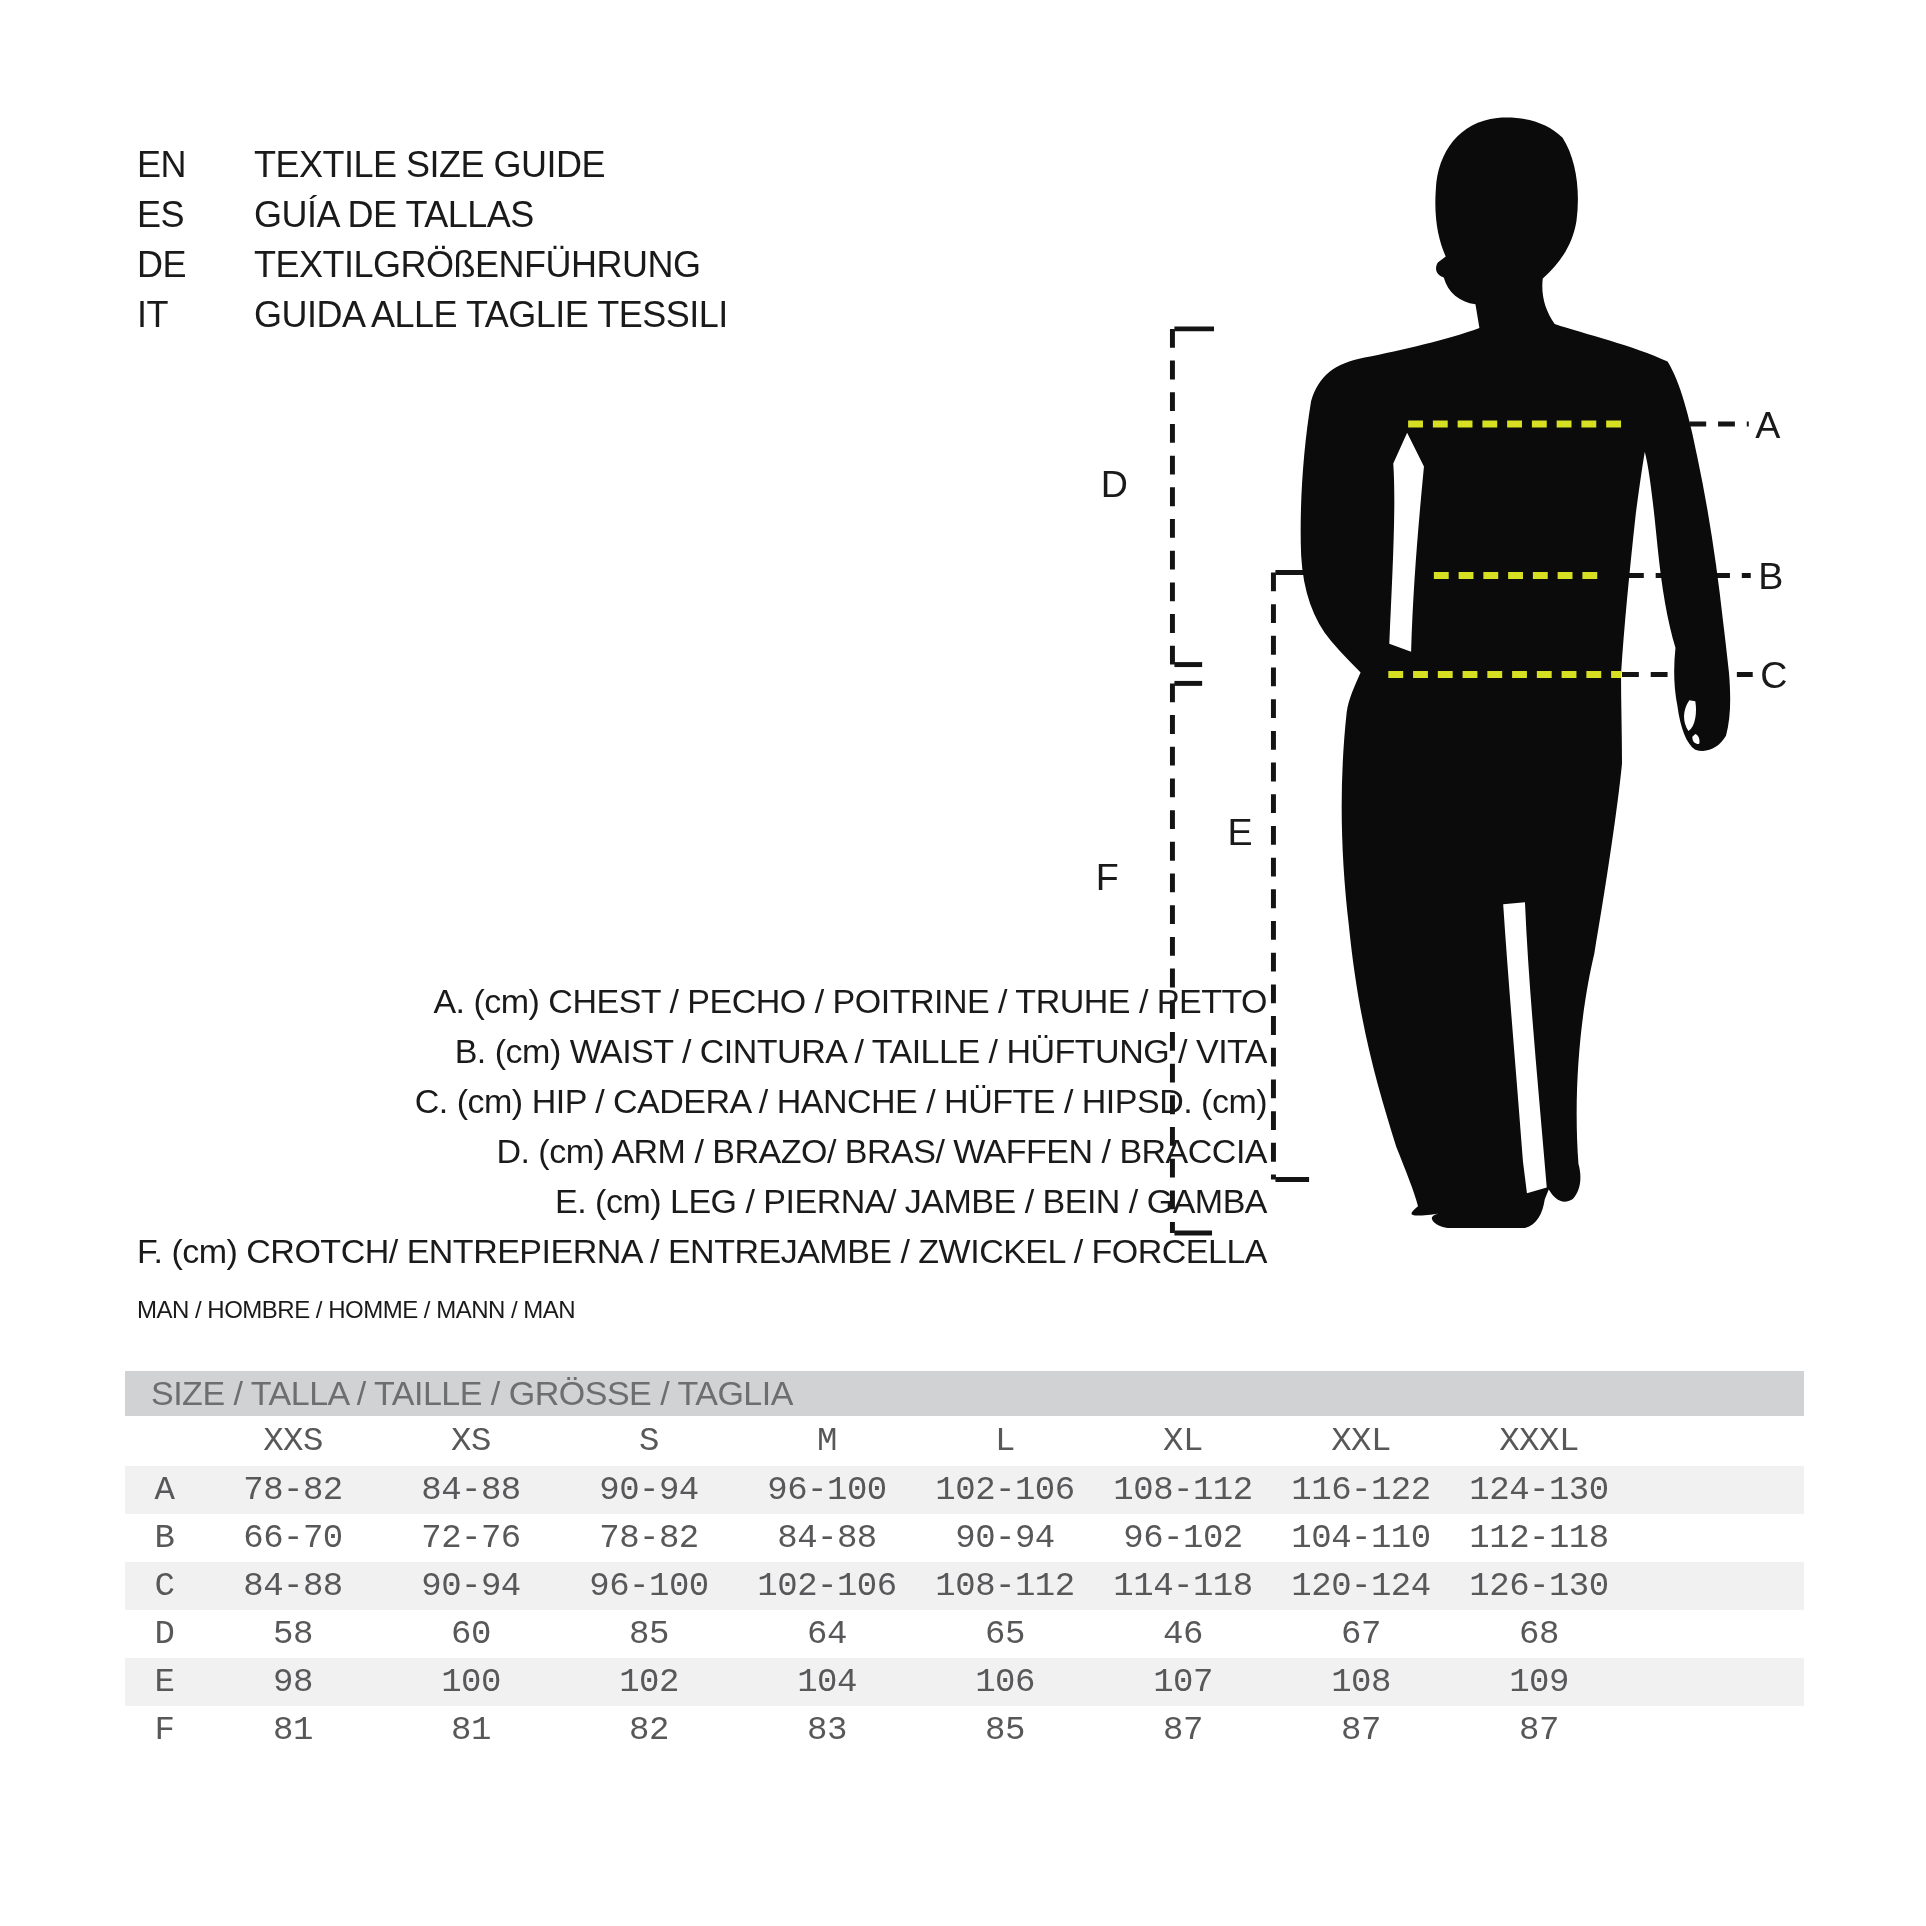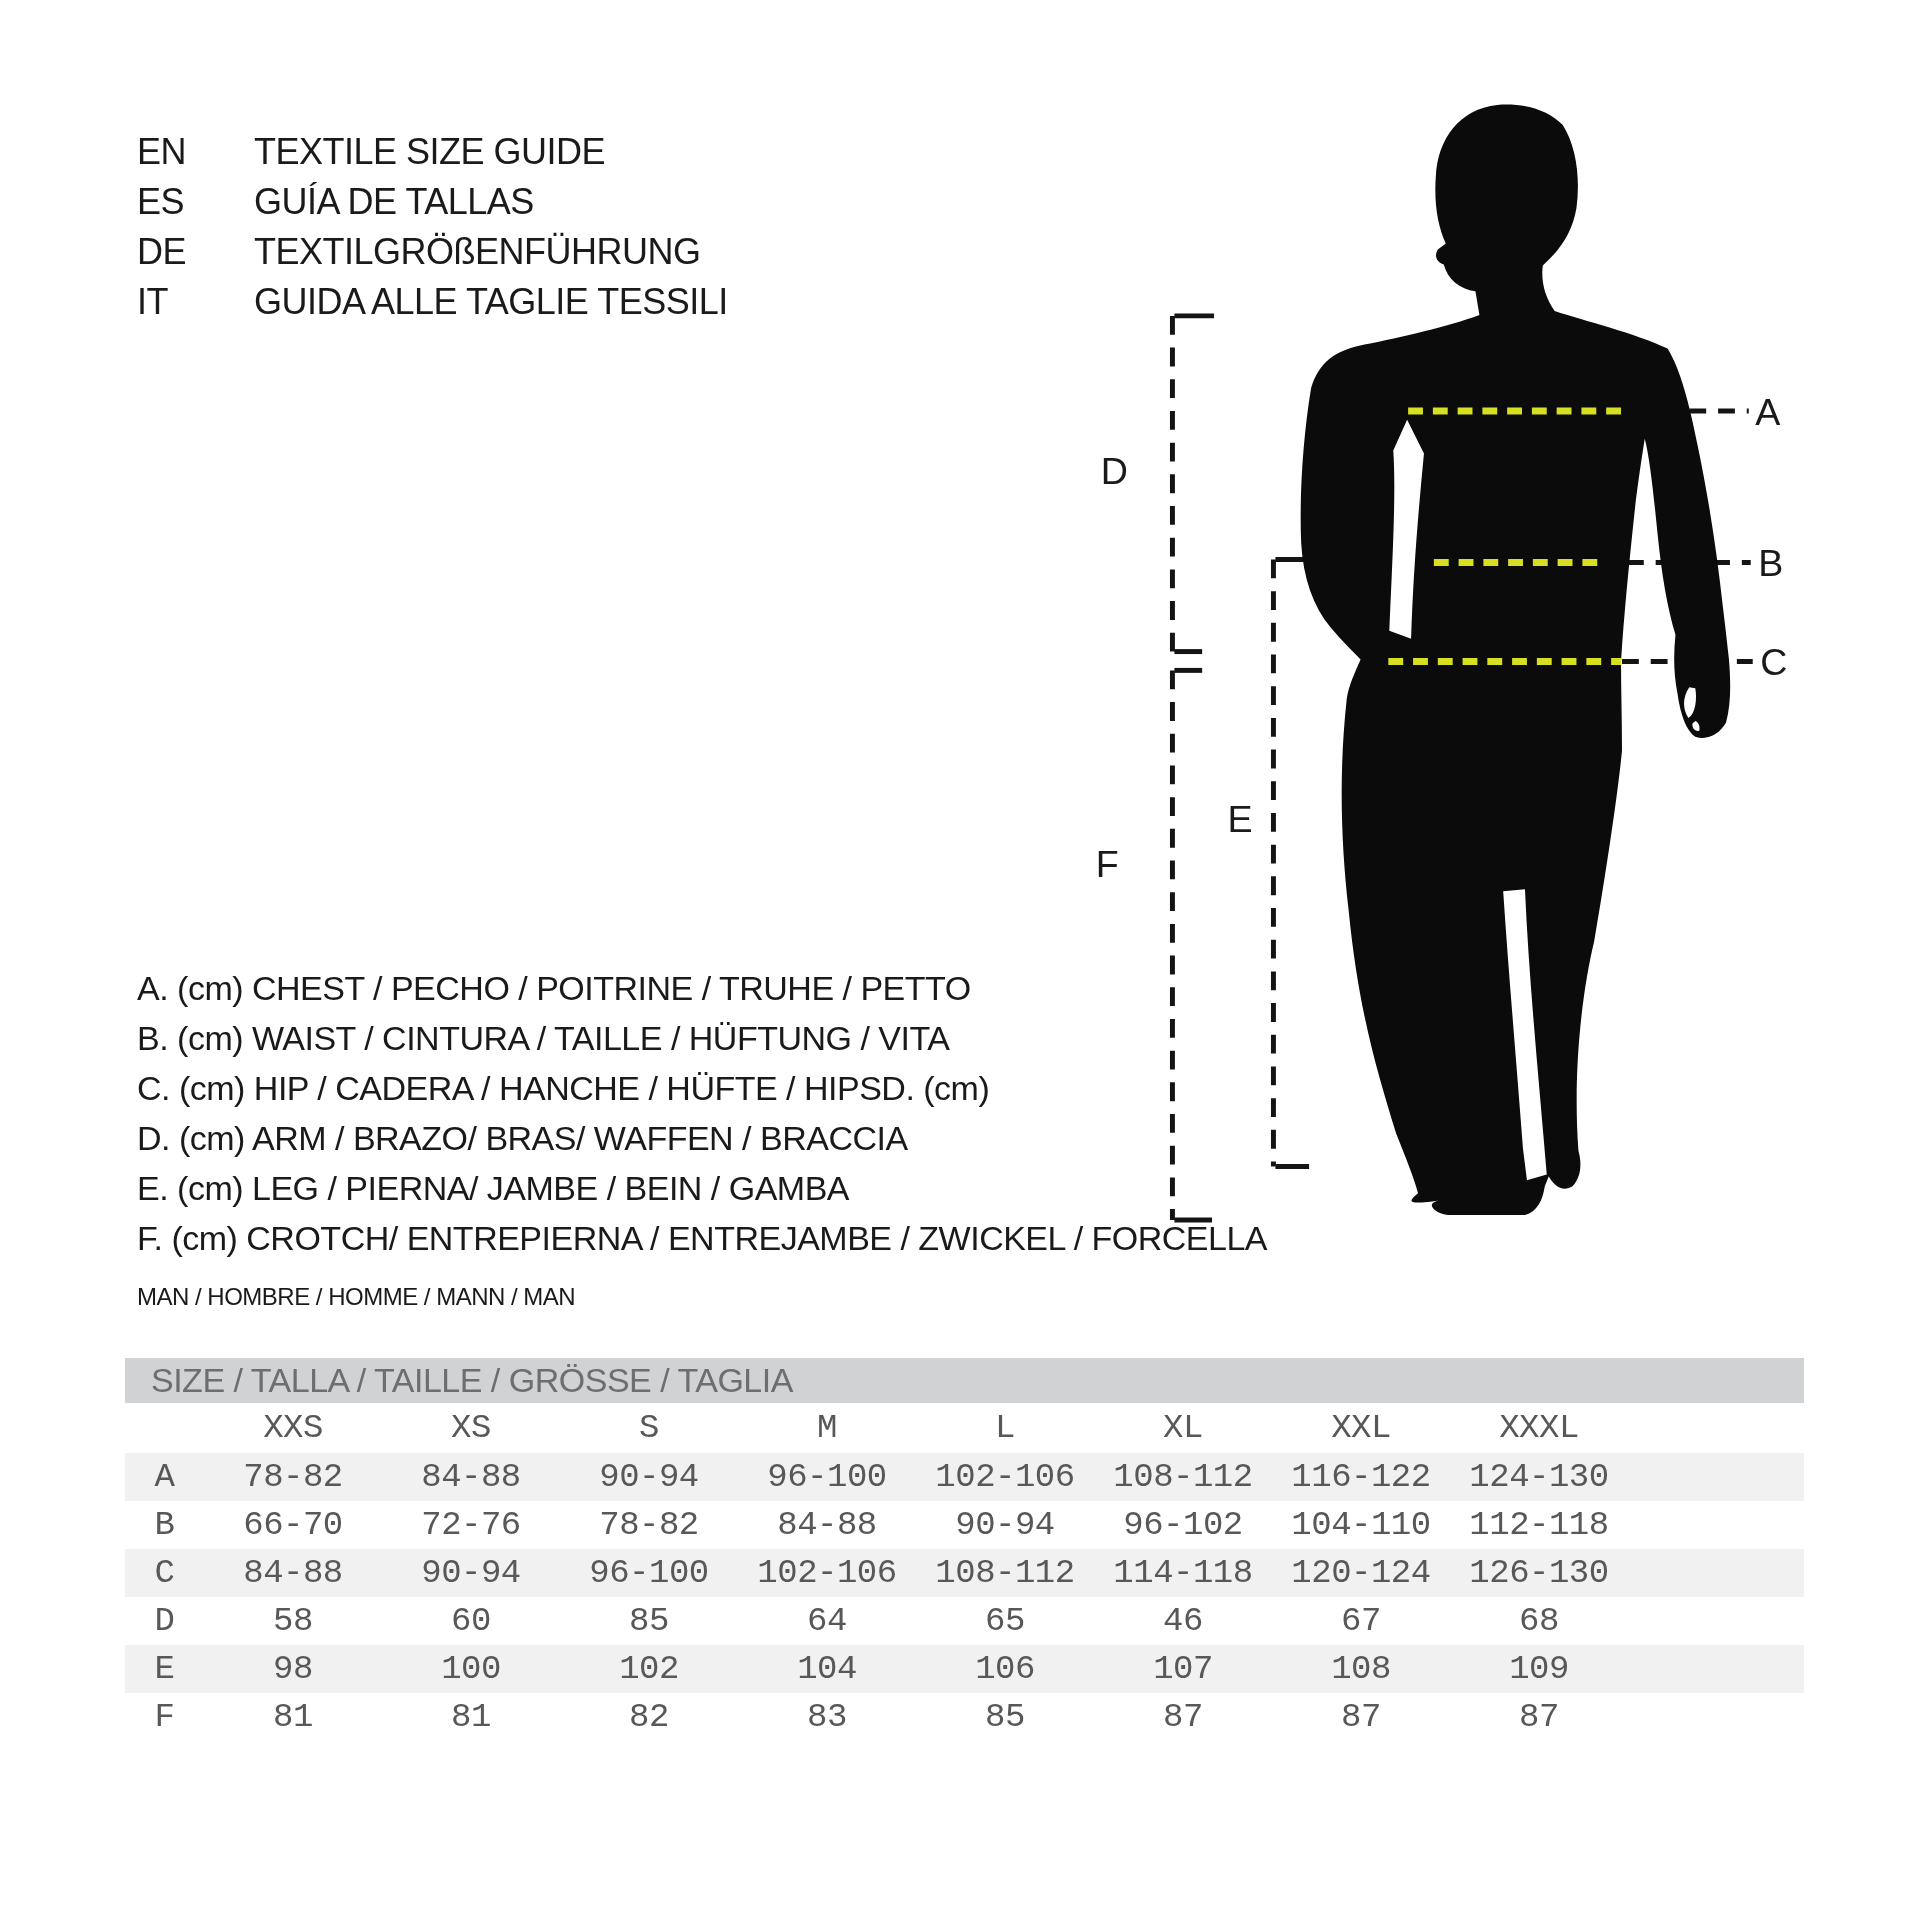--- a/index.html
+++ b/index.html
@@ -1,32 +1,32 @@
 <!DOCTYPE html>
 <html><head>
 <meta charset="utf-8">
 <style>
   html,body{margin:0;padding:0;background:#fff;}
   #canvas{
-    position:relative;width:1927px;height:1904px;margin:0 auto;
+    position:relative;width:1927px;height:1904px;margin:13px auto;
     background:#ffffff;overflow:hidden;
     font-family:"Liberation Sans",sans-serif;
     letter-spacing:-0.5px;color:#1a1a1a;
   }
   
   .langs{position:absolute;left:137px;top:127px;}
   .lang-row{display:grid;grid-template-columns:117px auto;height:50px;line-height:50px;font-size:36px;}
   .lang-code{font-weight:normal;}
   .lang-title{white-space:nowrap;}
   
   .fig{position:absolute;left:0;top:0;width:1927px;height:1927px;}
   .fig text{font-family:"Liberation Sans",sans-serif;font-size:38px;fill:#1a1a1a;}
   
   .legend{position:absolute;left:137px;top:963px;font-size:34px;}
-  .legend-row{height:50px;line-height:50px;white-space:nowrap;}
+  .legend-row{height:50px;line-height:50px;white-space:nowrap;text-align:right;}
   
   .gender{position:absolute;left:137px;top:1272px;height:50px;line-height:50px;font-size:24px;white-space:nowrap;}
   
   .tbl{position:absolute;left:125px;top:1358px;width:1679px;font-size:34px;color:#58585a;}
   .tbl-band{height:45px;line-height:45px;background:#d0d2d3;color:#6d6e70;padding-left:26px;box-sizing:border-box;white-space:nowrap;}
   .tbl-grid-row{display:grid;grid-template-columns:79px repeat(8,178px) 1fr;align-items:center;font-family:Liberation Mono, monospace;}
   .sizes-row{height:50px;}
   .data-row{height:48px;}
   .row-shaded{background:#f1f1f2;}
   .cell{text-align:center;}

